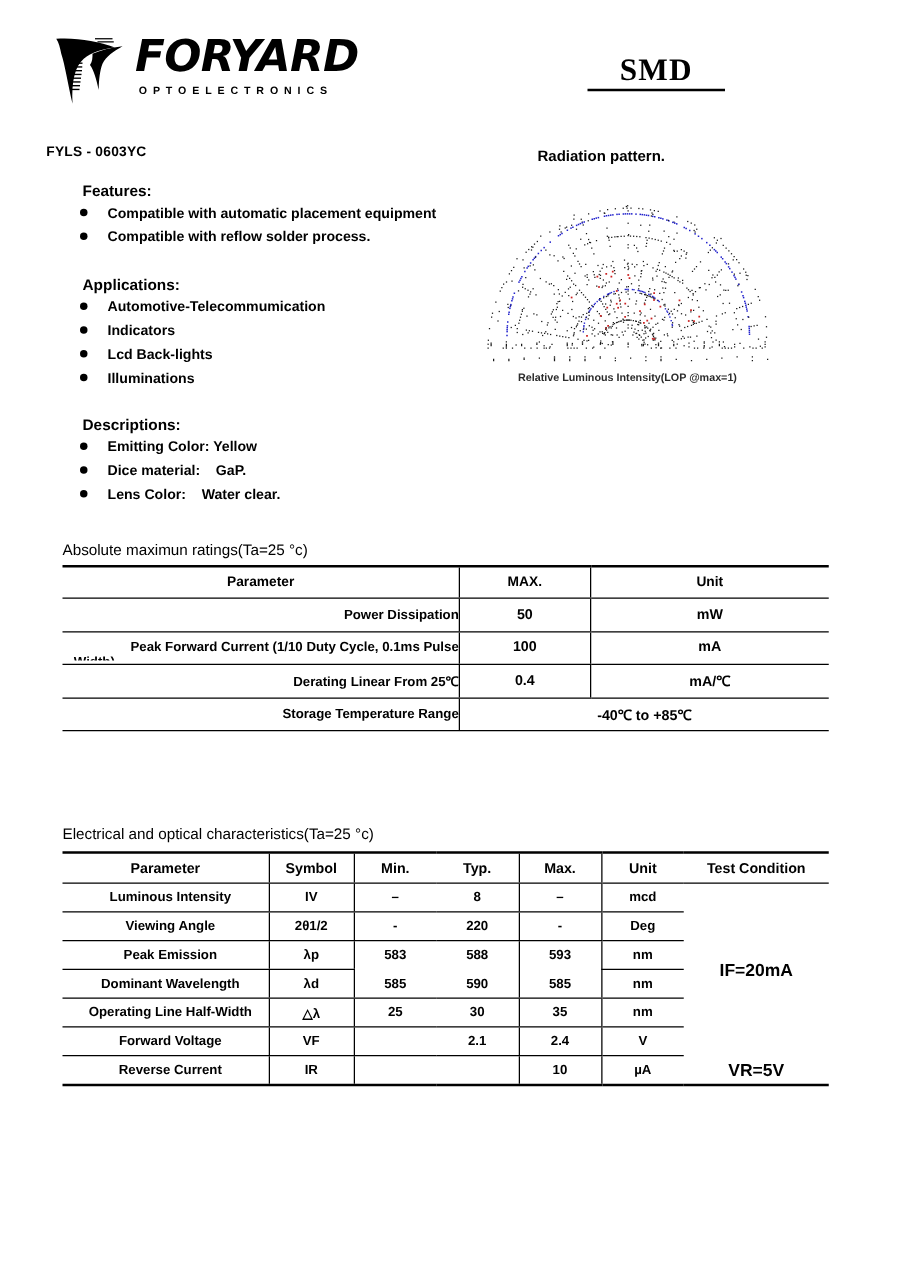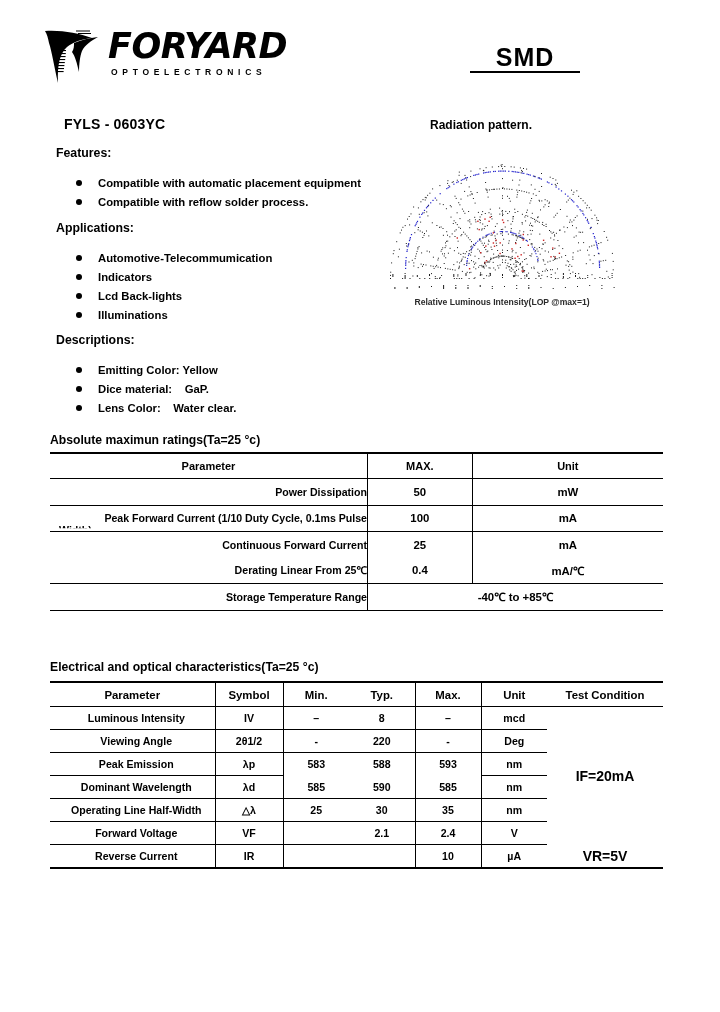--- a/index.html
+++ b/index.html
@@ -57,54 +57,54 @@
     margin-top: 3px;
     padding-left: 3px;
   }
   #smd-block {
     position: absolute;
     left: 470px; top: 44px;
     text-align: center;
     width: 110px;
   }
   #smd-text {
-    font-family: Liberation Sans, sans-serif;
+    font-family: Liberation Serif, serif;
     font-size: 25px;
     font-weight: bold;
     letter-spacing: 1px;
     line-height: 26px;
   }
   #smd-rule {
     height: 2px;
     background: #000;
     margin-top: 1px;
   }
 
   
   #partno {
     position: absolute;
-    left: 64px; top: 116px;
-    font-size: 14px;
+    left: 37px; top: 116px;
+    font-size: 11px;
     font-weight: bold;
     letter-spacing: 0.2px;
   }
   .sect-head {
     position: absolute;
-    left: 56px;
+    left: 66px;
     font-size: 12.3px;
     font-weight: bold;
   }
   #features-head { top: 146px; }
   #applications-head { top: 221px; }
   #descriptions-head { top: 333px; }
 
   .bullet-list {
     position: absolute;
     left: 64px;
-    margin: 12px;
+    margin: 0;
     padding: 0;
     list-style: none;
   }
   #features-list { top: 162px; }
   #applications-list { top: 237px; }
   #descriptions-list { top: 349px; }
 
   .bullet-list li {
     display: flex;
     align-items: baseline;
@@ -145,21 +145,21 @@
     font-size: 8.6px;
     font-weight: bold;
     color: #2b2b2b;
   }
 
   
   .table-head {
     position: absolute;
     left: 50px;
     font-size: 12.2px;
-    font-weight: bold;
+    font-weight: normal;
   }
   #abs-head { top: 433px; }
   #eo-head  { top: 660px; }
 
   table.dsheet {
     position: absolute;
     border-collapse: collapse;
     font-size: 10.6px;
     font-weight: bold;
   }
@@ -1394,25 +1394,20 @@
     <td class="unit v-div">mW</td>
   </tr>
   <tr class="body-row rule-under">
     <td class="pname clip-cell">
       <span class="clip-inner">Peak Forward Current (1/10 Duty Cycle, 0.1ms Pulse</span>
       <span class="clip-second">Width)</span>
     </td>
     <td class="val v-div">100</td>
     <td class="unit v-div">mA</td>
   </tr>
-  <tr class="body-row">
-    <td class="pname">Continuous Forward Current</td>
-    <td class="val v-div">25</td>
-    <td class="unit v-div">mA</td>
-  </tr>
   <tr class="body-row rule-under">
     <td class="pname">Derating Linear From 25℃</td>
     <td class="val v-div">0.4</td>
     <td class="unit v-div">mA/℃</td>
   </tr>
   <tr class="body-row rule-under">
     <td class="pname">Storage Temperature Range</td>
     <td class="span2 v-div" colspan="2">-40℃ to +85℃</td>
   </tr>
 </tbody>

